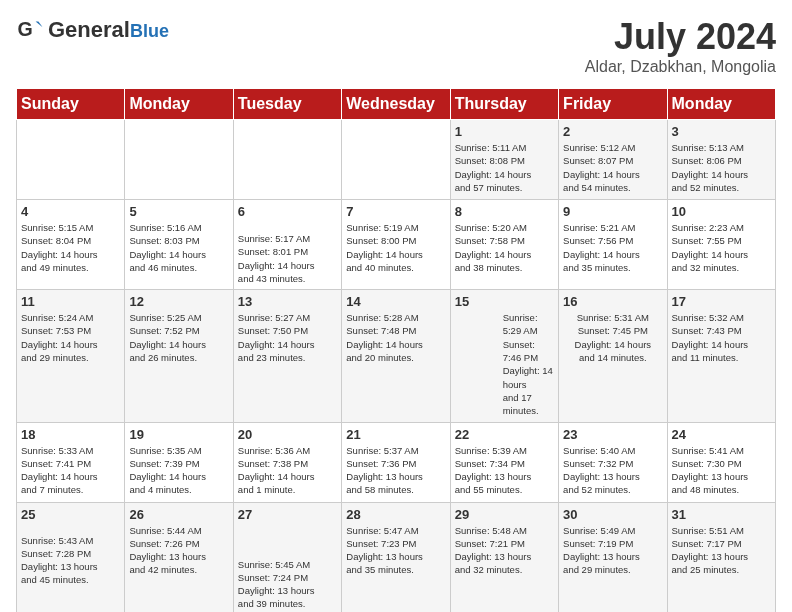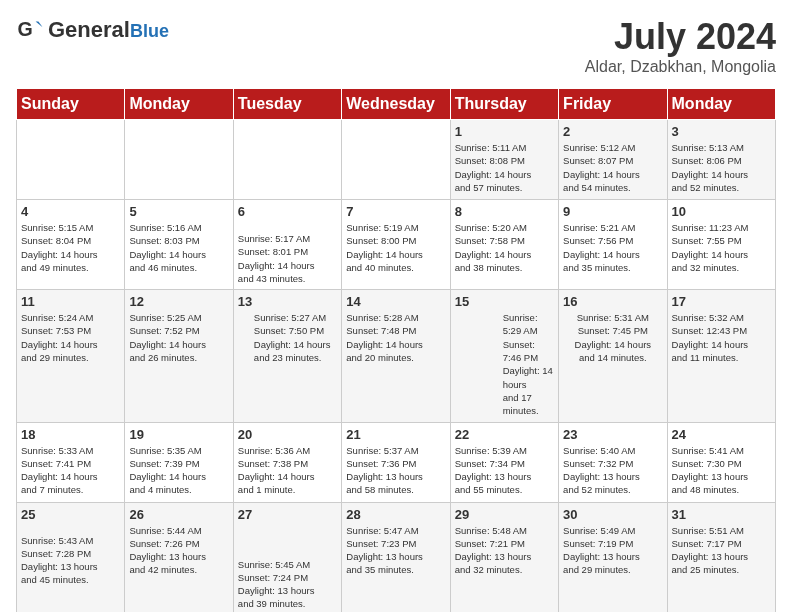--- a/index.html
+++ b/index.html
@@ -179,21 +179,21 @@
         </td>
         <td>
           <span class="day-number">9</span>
           <div class="day-info" style="white-space: pre-line;">Sunrise: 5:21 AM
 Sunset: 7:56 PM
 Daylight: 14 hours
 and 35 minutes.</div>
         </td>
         <td>
           <span class="day-number">10</span>
-          <div class="day-info" style="white-space: pre-line;">Sunrise: 11:23 AM
+          <div class="day-info" style="white-space: pre-line;">Sunrise: 2:23 AM
 Sunset: 7:55 PM
 Daylight: 14 hours
 and 32 minutes.</div>
         </td>
       </tr>
       <tr>
         <td>
           <span class="day-number">11</span>
           <div class="day-info" style="white-space: pre-line;">Sunrise: 5:24 AM
 Sunset: 7:53 PM
@@ -202,21 +202,21 @@
         </td>
         <td>
           <span class="day-number">12</span>
           <div class="day-info" style="white-space: pre-line;">Sunrise: 5:25 AM
 Sunset: 7:52 PM
 Daylight: 14 hours
 and 26 minutes.</div>
         </td>
         <td>
           <span class="day-number">13</span>
-          <div class="day-info" style="white-space: pre-line; margin-left: 16px;">Sunrise: 5:27 AM
+          <div class="day-info" style="white-space: pre-line;">Sunrise: 5:27 AM
 Sunset: 7:50 PM
 Daylight: 14 hours
 and 23 minutes.</div>
         </td>
         <td>
           <span class="day-number">14</span>
           <div class="day-info" style="white-space: pre-line;">Sunrise: 5:28 AM
 Sunset: 7:48 PM
 Daylight: 14 hours
 and 20 minutes.</div>
@@ -231,21 +231,21 @@
         <td>
           <span class="day-number">16</span>
           <div class="day-info" style="white-space: pre-line; text-align: center;">Sunrise: 5:31 AM
 Sunset: 7:45 PM
 Daylight: 14 hours
 and 14 minutes.</div>
         </td>
         <td>
           <span class="day-number">17</span>
           <div class="day-info" style="white-space: pre-line;">Sunrise: 5:32 AM
-Sunset: 12:43 PM
+Sunset: 7:43 PM
 Daylight: 14 hours
 and 11 minutes.</div>
         </td>
       </tr>
       <tr>
         <td>
           <span class="day-number">18</span>
           <div class="day-info" style="white-space: pre-line;">Sunrise: 5:33 AM
 Sunset: 7:41 PM
 Daylight: 14 hours

